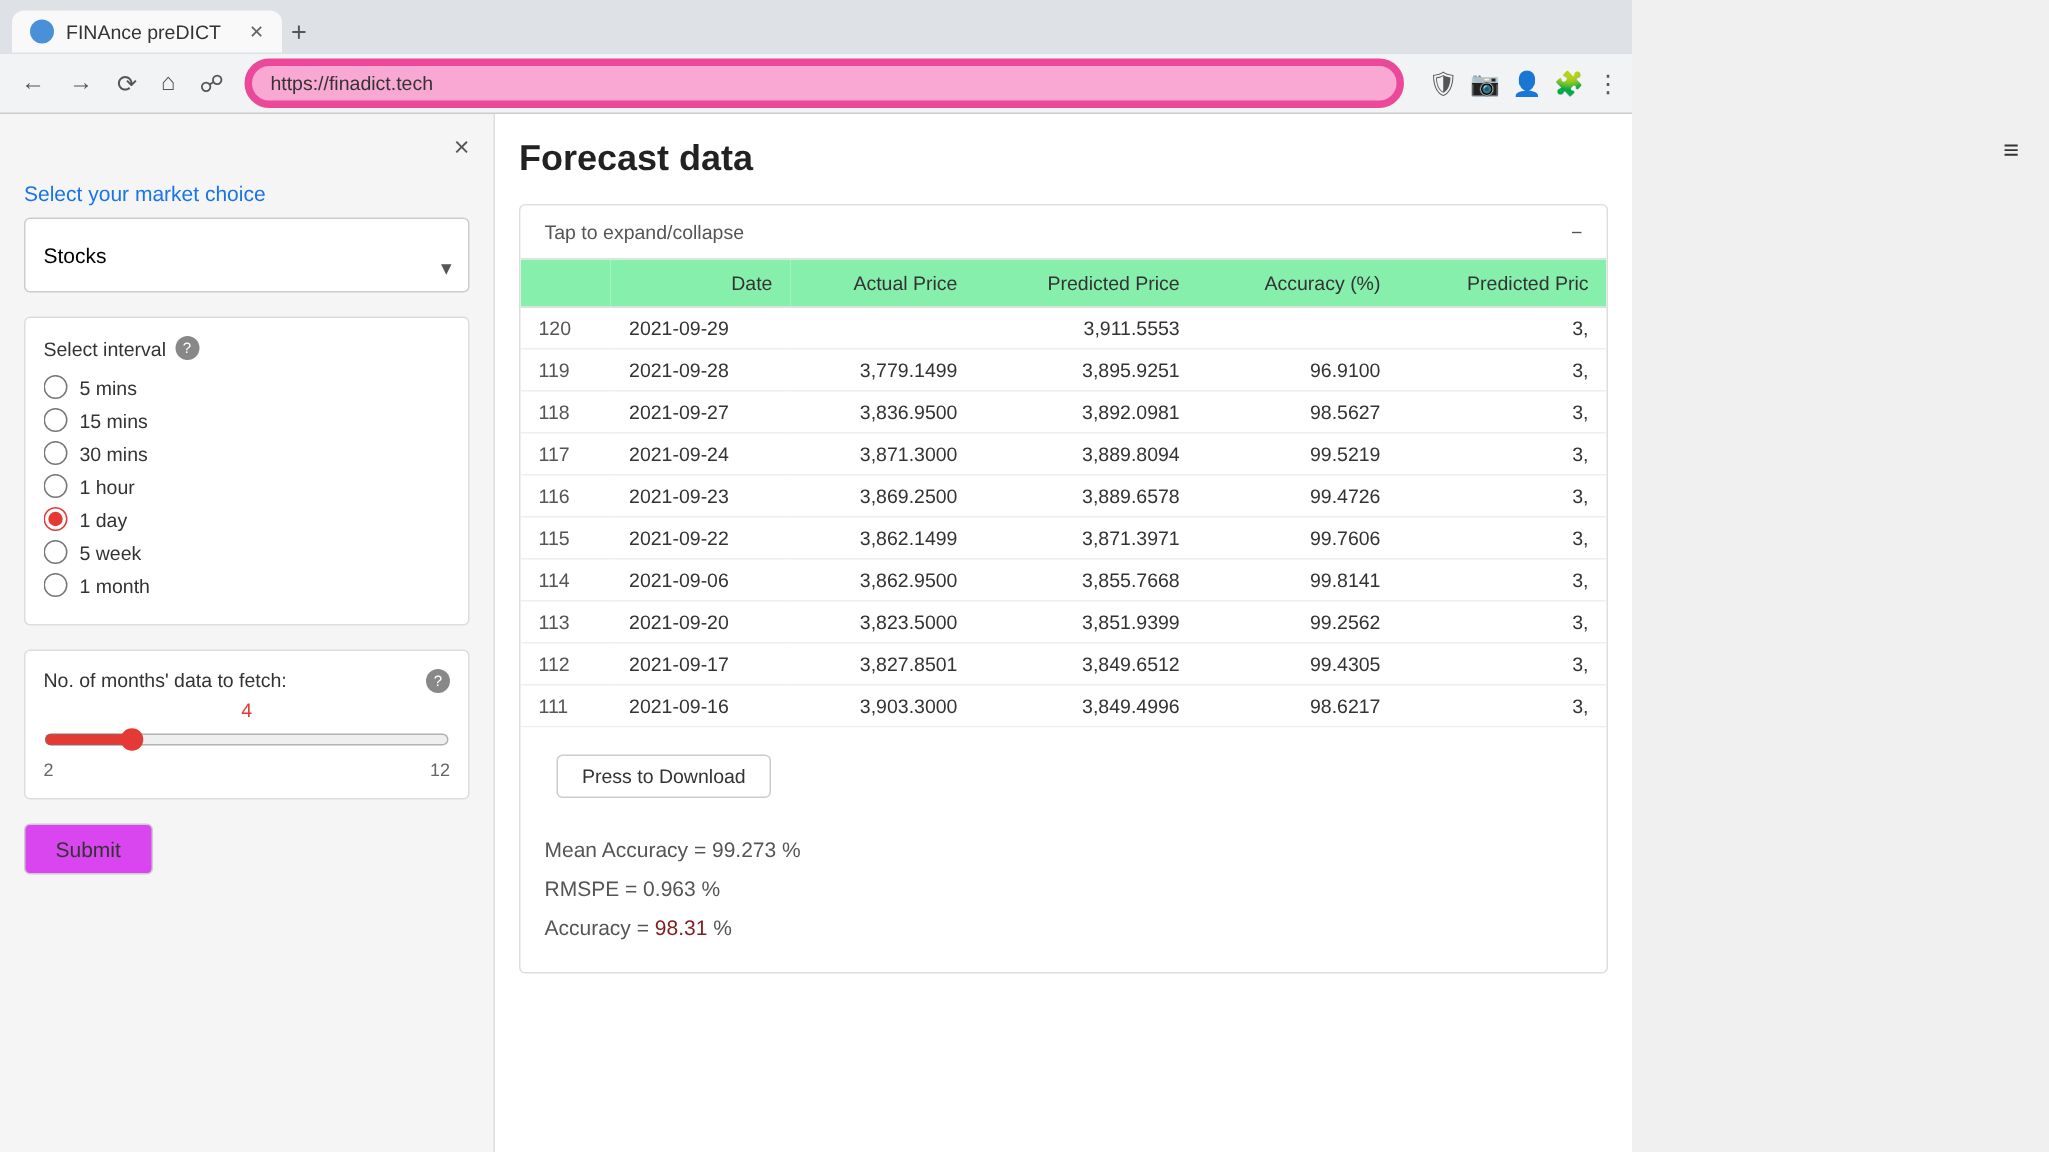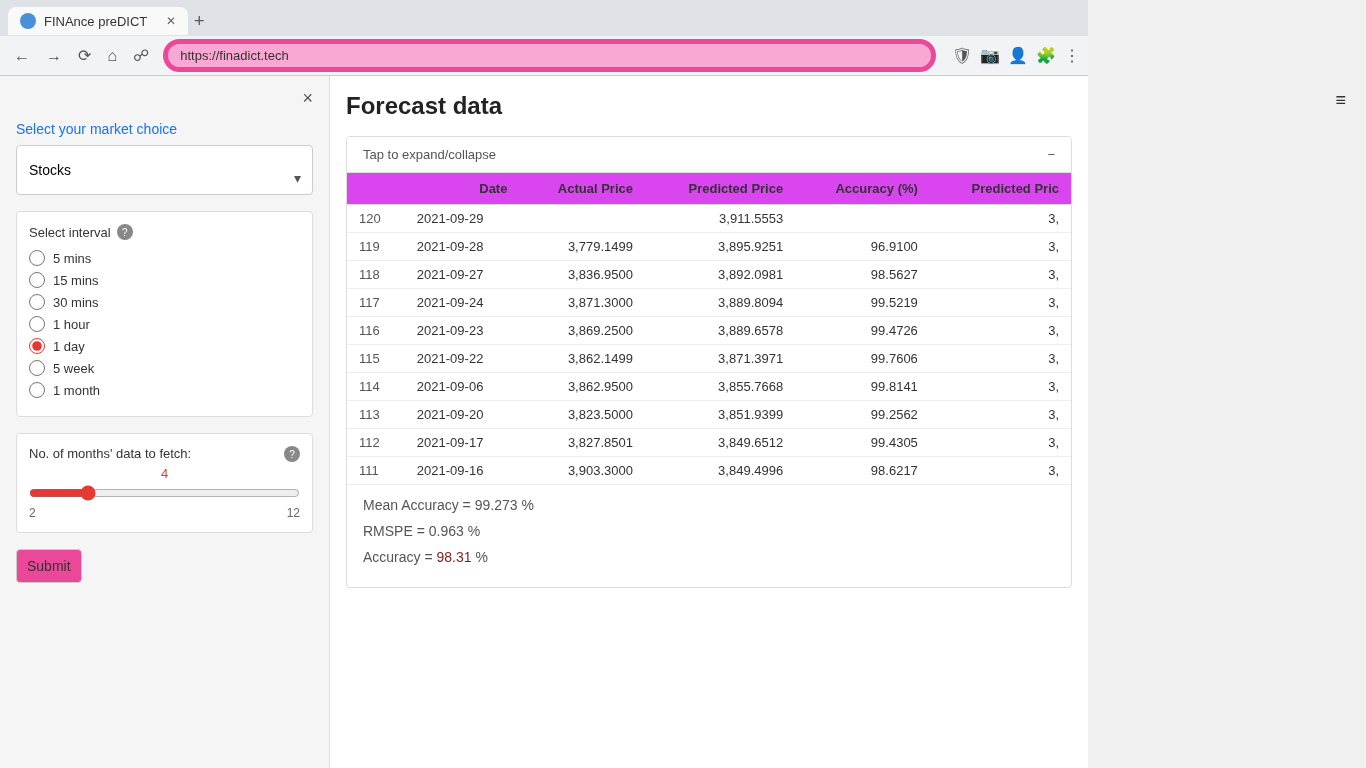--- a/index.html
+++ b/index.html
@@ -120,21 +120,21 @@
     .months-section { background: white; border: 1px solid #ddd; border-radius: 4px; padding: 12px; margin-bottom: 16px; }
     .months-header { display: flex; justify-content: space-between; align-items: flex-start; margin-bottom: 4px; }
     .months-label { font-size: 13px; color: #333; }
     .slider-value { text-align: center; color: #e53935; font-size: 13px; margin-bottom: 4px; }
     .slider {
       width: 100%; accent-color: #e53935; cursor: pointer;
     }
     .slider-range { display: flex; justify-content: space-between; font-size: 12px; color: #666; margin-top: 2px; }
 
     .submit-btn {
-      background: #ec4899; border: 1px solid #ccc; padding: 8px 10px;
+      background: #d946ef; border: 1px solid #ccc; padding: 8px 20px;
       font-size: 14px; border-radius: 4px; cursor: pointer; color: #333;
     }
 
     
     .main-content {
       flex: 1;
       padding: 16px;
       overflow-y: auto;
       background: white;
     }
@@ -151,22 +151,22 @@
     .collapse-bar {
       display: flex; justify-content: space-between; align-items: center;
       padding: 10px 16px; background: white; border-bottom: 1px solid #ddd;
       font-size: 13px; color: #555; cursor: pointer;
     }
 
     .data-table {
       width: 100%; border-collapse: collapse; font-size: 13px;
     }
     .data-table th {
-      background: #d946ef; padding: 8px 12px; text-align: right;
-      border-bottom: 1px solid #ddd; color: #333; font-weight: bold;
+      background: #86efac; padding: 8px 12px; text-align: right;
+      border-bottom: 1px solid #ddd; color: #333; font-weight: normal;
     }
     .data-table th:first-child { text-align: left; }
     .data-table td {
       padding: 6px 12px; text-align: right;
       border-bottom: 1px solid #eee; color: #333;
     }
     .data-table td:first-child { text-align: left; color: #555; }
     .data-table td:nth-child(2) { text-align: left; }
 
     .download-btn {
@@ -384,20 +384,23 @@
       <td>2021-09-16</td>
       <td>3,903.3000</td>
       <td>3,849.4996</td>
       <td>98.6217</td>
       <td>3,</td>
     </tr>
               </tbody>
           </table>
         </div>
 
+        <div style="padding: 8px 0 4px 8px;">
+          <button class="download-btn">Press to Download</button>
+        </div>
 
         <div class="stats-section">
           <div class="stat-line">
             <span>Mean Accuracy = 99.273 %</span>
           </div>
           <div class="stat-line">
             <span>RMSPE = 0.963 %</span>
           </div>
           <div class="stat-line">
             <span>Accuracy = </span><span class="stat-value-green">98.31</span><span> %</span>

